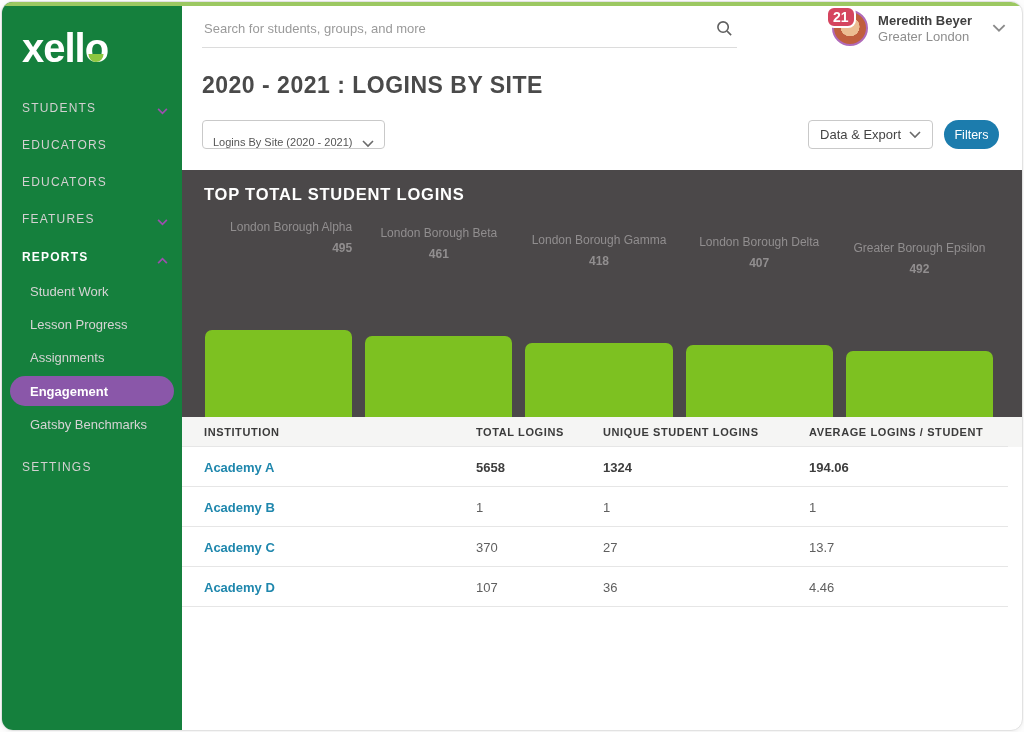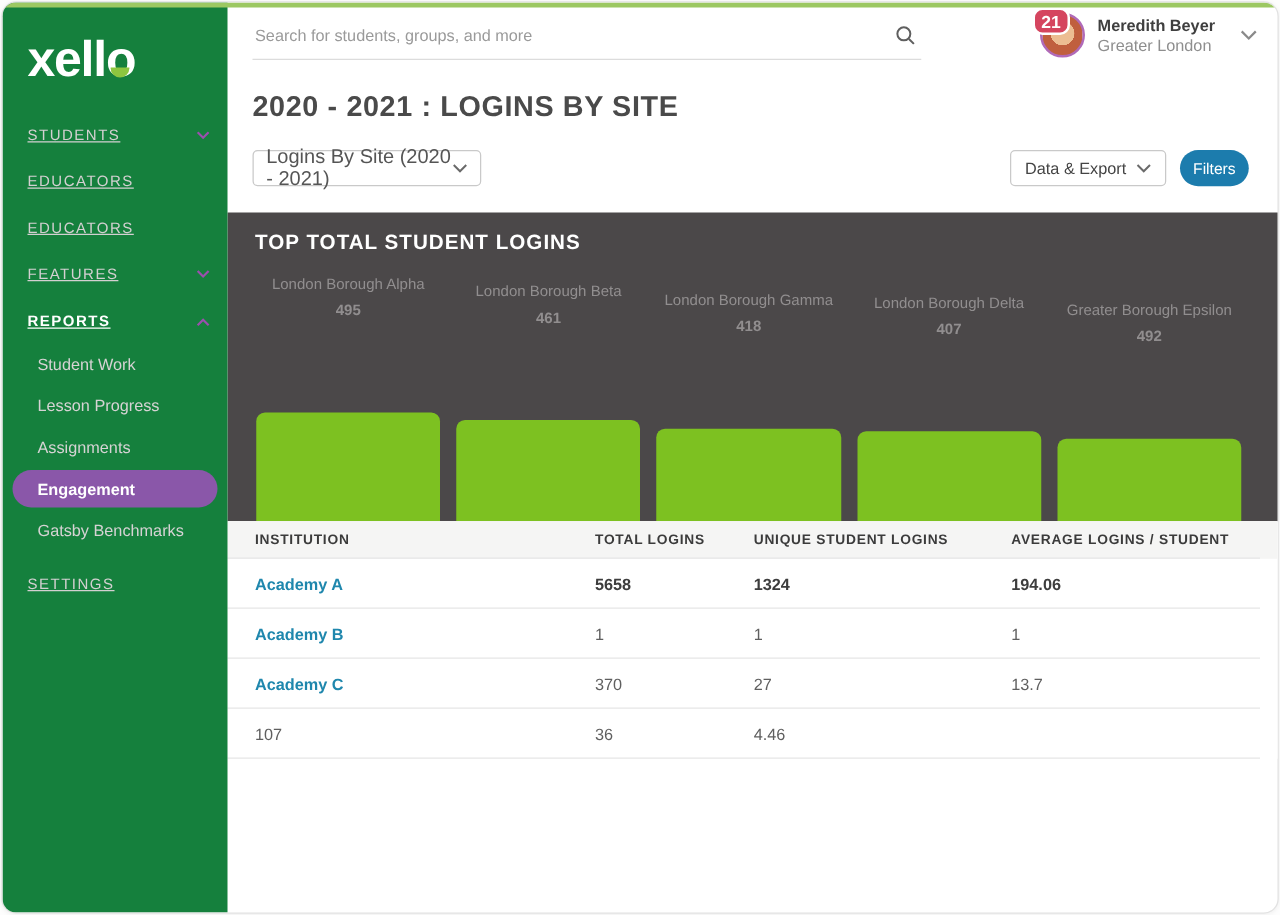--- a/index.html
+++ b/index.html
@@ -10,22 +10,22 @@
     box-shadow:0 1px 4px rgba(0,0,0,.06);
   }
   .top-strip { position:absolute; top:0; left:0; right:0; height:4px; background:#9cc862; z-index:9; }
 
   
   .sidebar { position:absolute; top:0; left:0; width:180px; height:100%; background:#15803d; z-index:2; }
   .logo { position:absolute; top:24px; left:20px; font-size:40px; font-weight:bold; color:#fff; letter-spacing:-1px; }
   .logo-o { position:relative; display:inline-block; }
   .logo-o::after { content:""; position:absolute; left:50%; transform:translateX(-50%); bottom:9px;
     width:15px; height:8px; background:#8dc63f; border-radius:0 0 15px 15px; }
-  .nav-item { position:absolute; left:20px; right:14px; display:flex; justify-content:space-between; align-items:center;
-    color:#d3d0d1; font-size:12px; letter-spacing:1.2px; cursor:pointer;text-decoration:underline; }
+  .nav-item { position:absolute; left:20px; right:14px; display:flex; justify-content:space-between; align-items:flex-end;
+    color:#d3d0d1; font-size:12px; letter-spacing:1.2px; cursor:pointer; }
   .nav-item .chev { color:#9b4fae; }
   .nav-item.active-section { color:#fff; font-weight:bold;gap:46px; }
   .sub-item { position:absolute; left:28px; right:14px; color:#d6d3d4; font-size:13px; cursor:pointer; }
   .pill { position:absolute; left:8px; right:8px; height:30px; background:#8a57a9; border-radius:16px;
     display:flex; align-items:center; padding-left:20px; color:#fff; font-weight:bold; font-size:13px; cursor:pointer; }
 
   
   .search-wrap { position:absolute; left:200px; top:12px; width:535px; z-index:1; }
   .search-wrap input { width:100%; border:none; border-bottom:1px solid #dcdcdc; outline:none;
     font-size:13px; color:#555; padding:7px 34px 11px 2px; font-family:"Liberation Sans",sans-serif; background:transparent; }
@@ -37,21 +37,21 @@
     border:2px solid #b06ab8; }
   .badge { position:absolute; top:-6px; left:-8px; background:#d5455f; color:#fff; font-size:14px; font-weight:bold;
     padding:1px 5px; border-radius:8px; border:2px solid #fff; }
   .user-name { font-size:13px; font-weight:bold; color:#3f3f3f; line-height:1.35; }
   .user-loc { font-size:13px; color:#8e8e8e; }
   .user-chev { color:#8a8a8a; margin-left:10px; }
 
   
   .page-title { position:absolute; left:200px; top:70px; font-size:23px; font-weight:bold; color:#4a4a4a; letter-spacing:.5px; }
   .select-box { position:absolute; left:200px; top:118px; width:183px; height:29px; border:1px solid #c9c9c9; border-radius:4px;
-    display:flex; align-items:center; justify-content:space-between; padding:0 10px; font-size:16px; color:#555; background:#fff; cursor:pointer; }
+    display:flex; align-items:flex-end; justify-content:space-between; padding:0 10px; font-size:11px; color:#555; background:#fff; cursor:pointer; }
   .select-box .chev, .btn-export .chev { color:#6a6a6a; }
   .btn-export { position:absolute; right:89px; top:118px; height:29px; border:1px solid #c9c9c9; border-radius:4px;
     display:flex; align-items:center; gap:8px; padding:0 11px; font-size:13px; color:#444; background:#fff; cursor:pointer; }
   .btn-filters { position:absolute; right:23px; top:118px; height:29px; width:55px; border:none; border-radius:15px;
     background:#1c7cad; color:#fff; font-size:12.5px; font-family:"Liberation Sans",sans-serif; cursor:pointer; }
 
   
   .chart-panel { position:absolute; top:168px; left:180px; width:844px; height:247px; background:#4b4849; }
   .chart-title { position:absolute; top:15px; left:22px; color:#fff; font-size:16.5px; font-weight:bold; letter-spacing:.8px; }
   .bars { position:absolute; left:23px; right:33px; top:0; bottom:0; display:flex; gap:13px; }
@@ -162,21 +162,21 @@
           <path d="M1 1l5 5 5-5" fill="none" stroke="currentColor" stroke-width="1.6"></path>
         </svg>
       </span>
   </div>
   <button class="btn-filters">Filters</button>
 
   <div class="chart-panel">
     <div class="chart-title">TOP TOTAL STUDENT LOGINS</div>
     <div class="bars">
       <div class="bar-slot">
-        <div class="bar-label" style="bottom: 159px;">
+        <div class="bar-label" style="bottom: 159px; text-align: right;">
           <div>London Borough Alpha</div>
           <div class="val">495</div>
         </div>
         <div class="bar" style="height: 87px;"></div>
       </div>
       <div class="bar-slot">
         <div class="bar-label" style="bottom: 153px;">
           <div>London Borough Beta</div>
           <div class="val">461</div>
         </div>
@@ -225,18 +225,19 @@
       <span>1</span>
       <span>1</span>
     </div>
     <div class="t-row t-body-row">
       <span class="inst">Academy C</span>
       <span>370</span>
       <span>27</span>
       <span>13.7</span>
     </div>
     <div class="t-row t-body-row">
+      <span class="inst">Academy D</span>
       <span>107</span>
       <span>36</span>
       <span>4.46</span>
     </div>
   </div>
 </div>
 
 </body></html>

